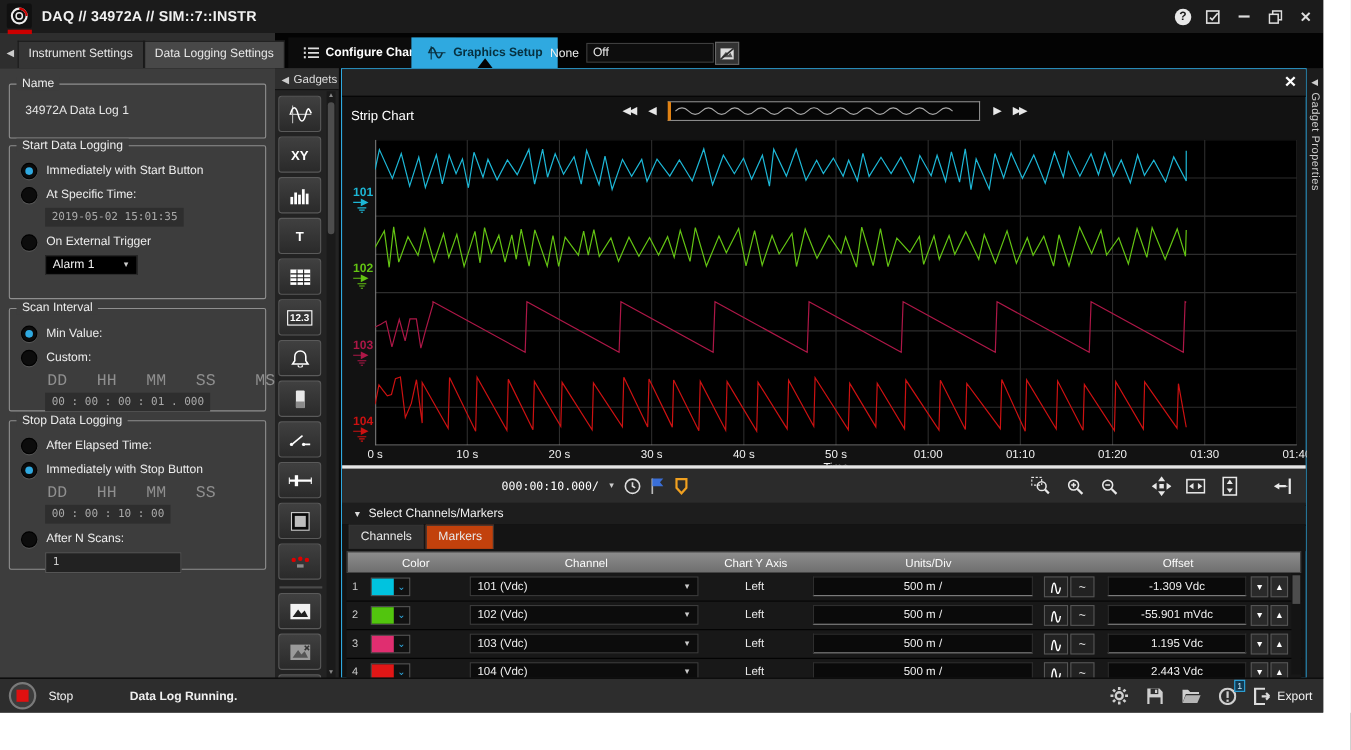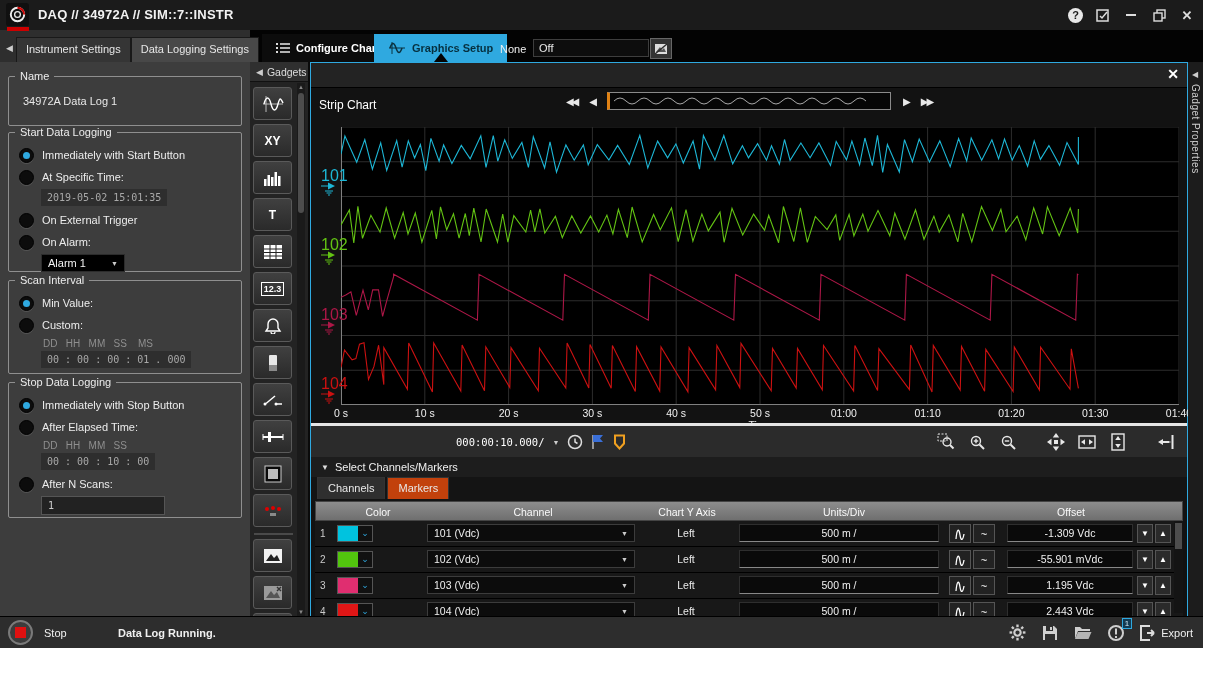--- a/index.html
+++ b/index.html
@@ -37,21 +37,21 @@
   .group{position:absolute;left:8px;right:8px;border:1px solid #8f8f8f;border-radius:2px;box-sizing:border-box;}
   .group-title{position:absolute;top:-7px;left:6px;background:#3d3d3d;padding:0 5px;color:#ececec;font-size:11px;}
   .gname{top:14px;height:50px;} .gstart{top:70px;height:140px;} .gscan{top:218px;height:94px;} .gstop{top:320px;height:136px;}
   .gval{margin:18px 0 0 14px;color:#e8e8e8;}
   .opt{display:flex;align-items:center;gap:8px;height:16px;margin:6px 0 0 10px;color:#ececec;}
   .gstart .opt:first-of-type,.gscan .opt:first-of-type,.gstop .opt:first-of-type{margin-top:14px;}
   .radio{width:13px;height:13px;border-radius:50%;background:#0c0c0c;border:1px solid #000;box-shadow:0 1px 0 rgba(255,255,255,.12);position:relative;flex:none;}
   .radio.sel:after{content:"";position:absolute;left:3px;top:3px;width:7px;height:7px;border-radius:50%;background:#2fa9e0;}
   .sub{margin:4px 0 0 32px;}
   .tfield{display:inline-block;background:#2e2e2e;color:#a9a9a9;padding:3px 6px;font-family:"DejaVu Sans Mono",monospace;font-size:10px;}
-  .flabels{margin:5px 0 0 34px;color:#8f8f8f;font-size:10px;white-space:pre;font-family:Liberation Sans, sans-serif;}
+  .flabels{margin:5px 0 0 34px;color:#8f8f8f;font-size:15px;white-space:pre;font-family:Liberation Mono, monospace;}
   .flabels + .sub{margin-top:2px;}
   .dd{display:inline-flex;align-items:center;justify-content:space-between;background:#000;border:1px solid #2c2c2c;color:#f2f2f2;width:84px;height:18px;padding:0 6px;box-sizing:border-box;}
   .dd .dd-arrow{font-size:7px;color:#ccc;}
   .nscans{width:110px;background:#222;border:1px solid #555;color:#ccc;}
 
   
   .gadgets{position:absolute;left:250px;top:0;bottom:0;width:58px;background:#232323;}
   .gadgets-header{height:19px;background:#2f2f2f;color:#ddd;font-size:10.5px;display:flex;align-items:center;gap:4px;padding:0 6px;border-bottom:1px solid #111;}
   .gadgets-header .back-arr{margin:0;}
   .gbtn-col{position:absolute;left:2px;top:21px;bottom:0;width:43px;overflow:hidden;}
@@ -69,21 +69,21 @@
   .sc-title{position:absolute;left:8px;top:5px;color:#fff;font-size:12px;margin-top:30px;}
   .sc-close{position:absolute;right:8px;top:3px;color:#fff;font-size:14px;font-weight:bold;cursor:default;}
   .sc-nav{position:absolute;top:24px;left:0;right:0;height:28px;display:flex;align-items:center;justify-content:center;gap:12px;}
   .nav-arr{color:#e8e8e8;font-size:10px;letter-spacing:-2px;cursor:default;}
   .nav-box{width:280px;height:16px;background:#060606;border:1px solid #8a8a8a;border-left:3px solid #e08214;display:flex;align-items:center;overflow:hidden;}
   .plot-wrap{position:absolute;left:0;top:52px;right:0;height:306px;}
   #chart-svg{position:absolute;left:30px;top:12px;background:#000;}
   .xtick{position:absolute;top:292px;transform:translateX(-50%);color:#f0f0f0;font-size:10.5px;white-space:nowrap;}
   .time-lbl{position:absolute;top:304px;transform:translateX(-50%);color:#f0f0f0;font-size:10.5px;}
   .chan-marker{position:absolute;left:10px;width:20px;text-align:left;line-height:9px;}
-  .cm-num{font-size:16px;font-weight:normal;}
+  .cm-num{font-size:11px;font-weight:bold;}
   .sc-toolbar{position:absolute;left:0;right:0;top:360px;height:33px;background:#2b2b2b;border-top:3px solid #e5e5e5;border-bottom:1px solid #000;}
   .tpd{position:absolute;left:145px;top:8px;display:flex;align-items:center;gap:8px;color:#fff;}
   .tpd-text{font-family:"DejaVu Sans Mono",monospace;font-size:10.5px;}
   .tpd-dd{font-size:7px;color:#ccc;}
   .zoom-icons{position:absolute;right:10px;top:6px;display:flex;align-items:center;gap:9px;}
   .zoom-icons .zi{display:flex;align-items:center;justify-content:center;width:22px;height:20px;cursor:default;}
   .zgap{width:8px;}
   .sc-selectbar{position:absolute;top:394px;height:20px;left:0;right:0;background:#1d1d1d;border-bottom:1px solid #000;display:flex;align-items:center;gap:6px;padding-left:10px;color:#f0f0f0;}
   .collapse-arr{font-size:8px;color:#ddd;}
   .sc-tabs{position:absolute;top:414px;height:24px;left:0;right:0;background:#141414;display:flex;align-items:flex-start;padding-left:6px;gap:2px;}
@@ -218,24 +218,20 @@
         </div>
         <div class="opt">
           <span class="radio"></span>
           <span>At Specific Time:</span>
         </div>
         <div class="sub"><span class="tfield">2019-05-02 15:01:35</span></div>
         <div class="opt">
           <span class="radio"></span>
           <span>On External Trigger</span>
         </div>
-        <div class="opt">
-          <span class="radio"></span>
-          <span>On Alarm:</span>
-        </div>
         <div class="sub">
           <span class="dd">
             <span>Alarm 1</span>
             <span class="dd-arrow">▼</span>
           </span>
         </div>
       </div>
 
       <div class="group gscan">
         <span class="group-title">Scan Interval</span>
@@ -247,26 +243,26 @@
           <span class="radio"></span>
           <span>Custom:</span>
         </div>
         <div class="flabels">DD   HH   MM   SS    MS</div>
         <div class="sub"><span class="tfield">00 : 00 : 00 : 01 . 000</span></div>
       </div>
 
       <div class="group gstop">
         <span class="group-title">Stop Data Logging</span>
         <div class="opt">
+          <span class="radio"></span>
+          <span>After Elapsed Time:</span>
+        </div>
+        <div class="opt">
           <span class="radio sel"></span>
           <span>Immediately with Stop Button</span>
-        </div>
-        <div class="opt">
-          <span class="radio"></span>
-          <span>After Elapsed Time:</span>
         </div>
         <div class="flabels">DD   HH   MM   SS</div>
         <div class="sub"><span class="tfield">00 : 00 : 10 : 00</span></div>
         <div class="opt">
           <span class="radio"></span>
           <span>After N Scans:</span>
         </div>
         <div class="sub"><span class="tfield nscans">1</span></div>
       </div>
     </div>

